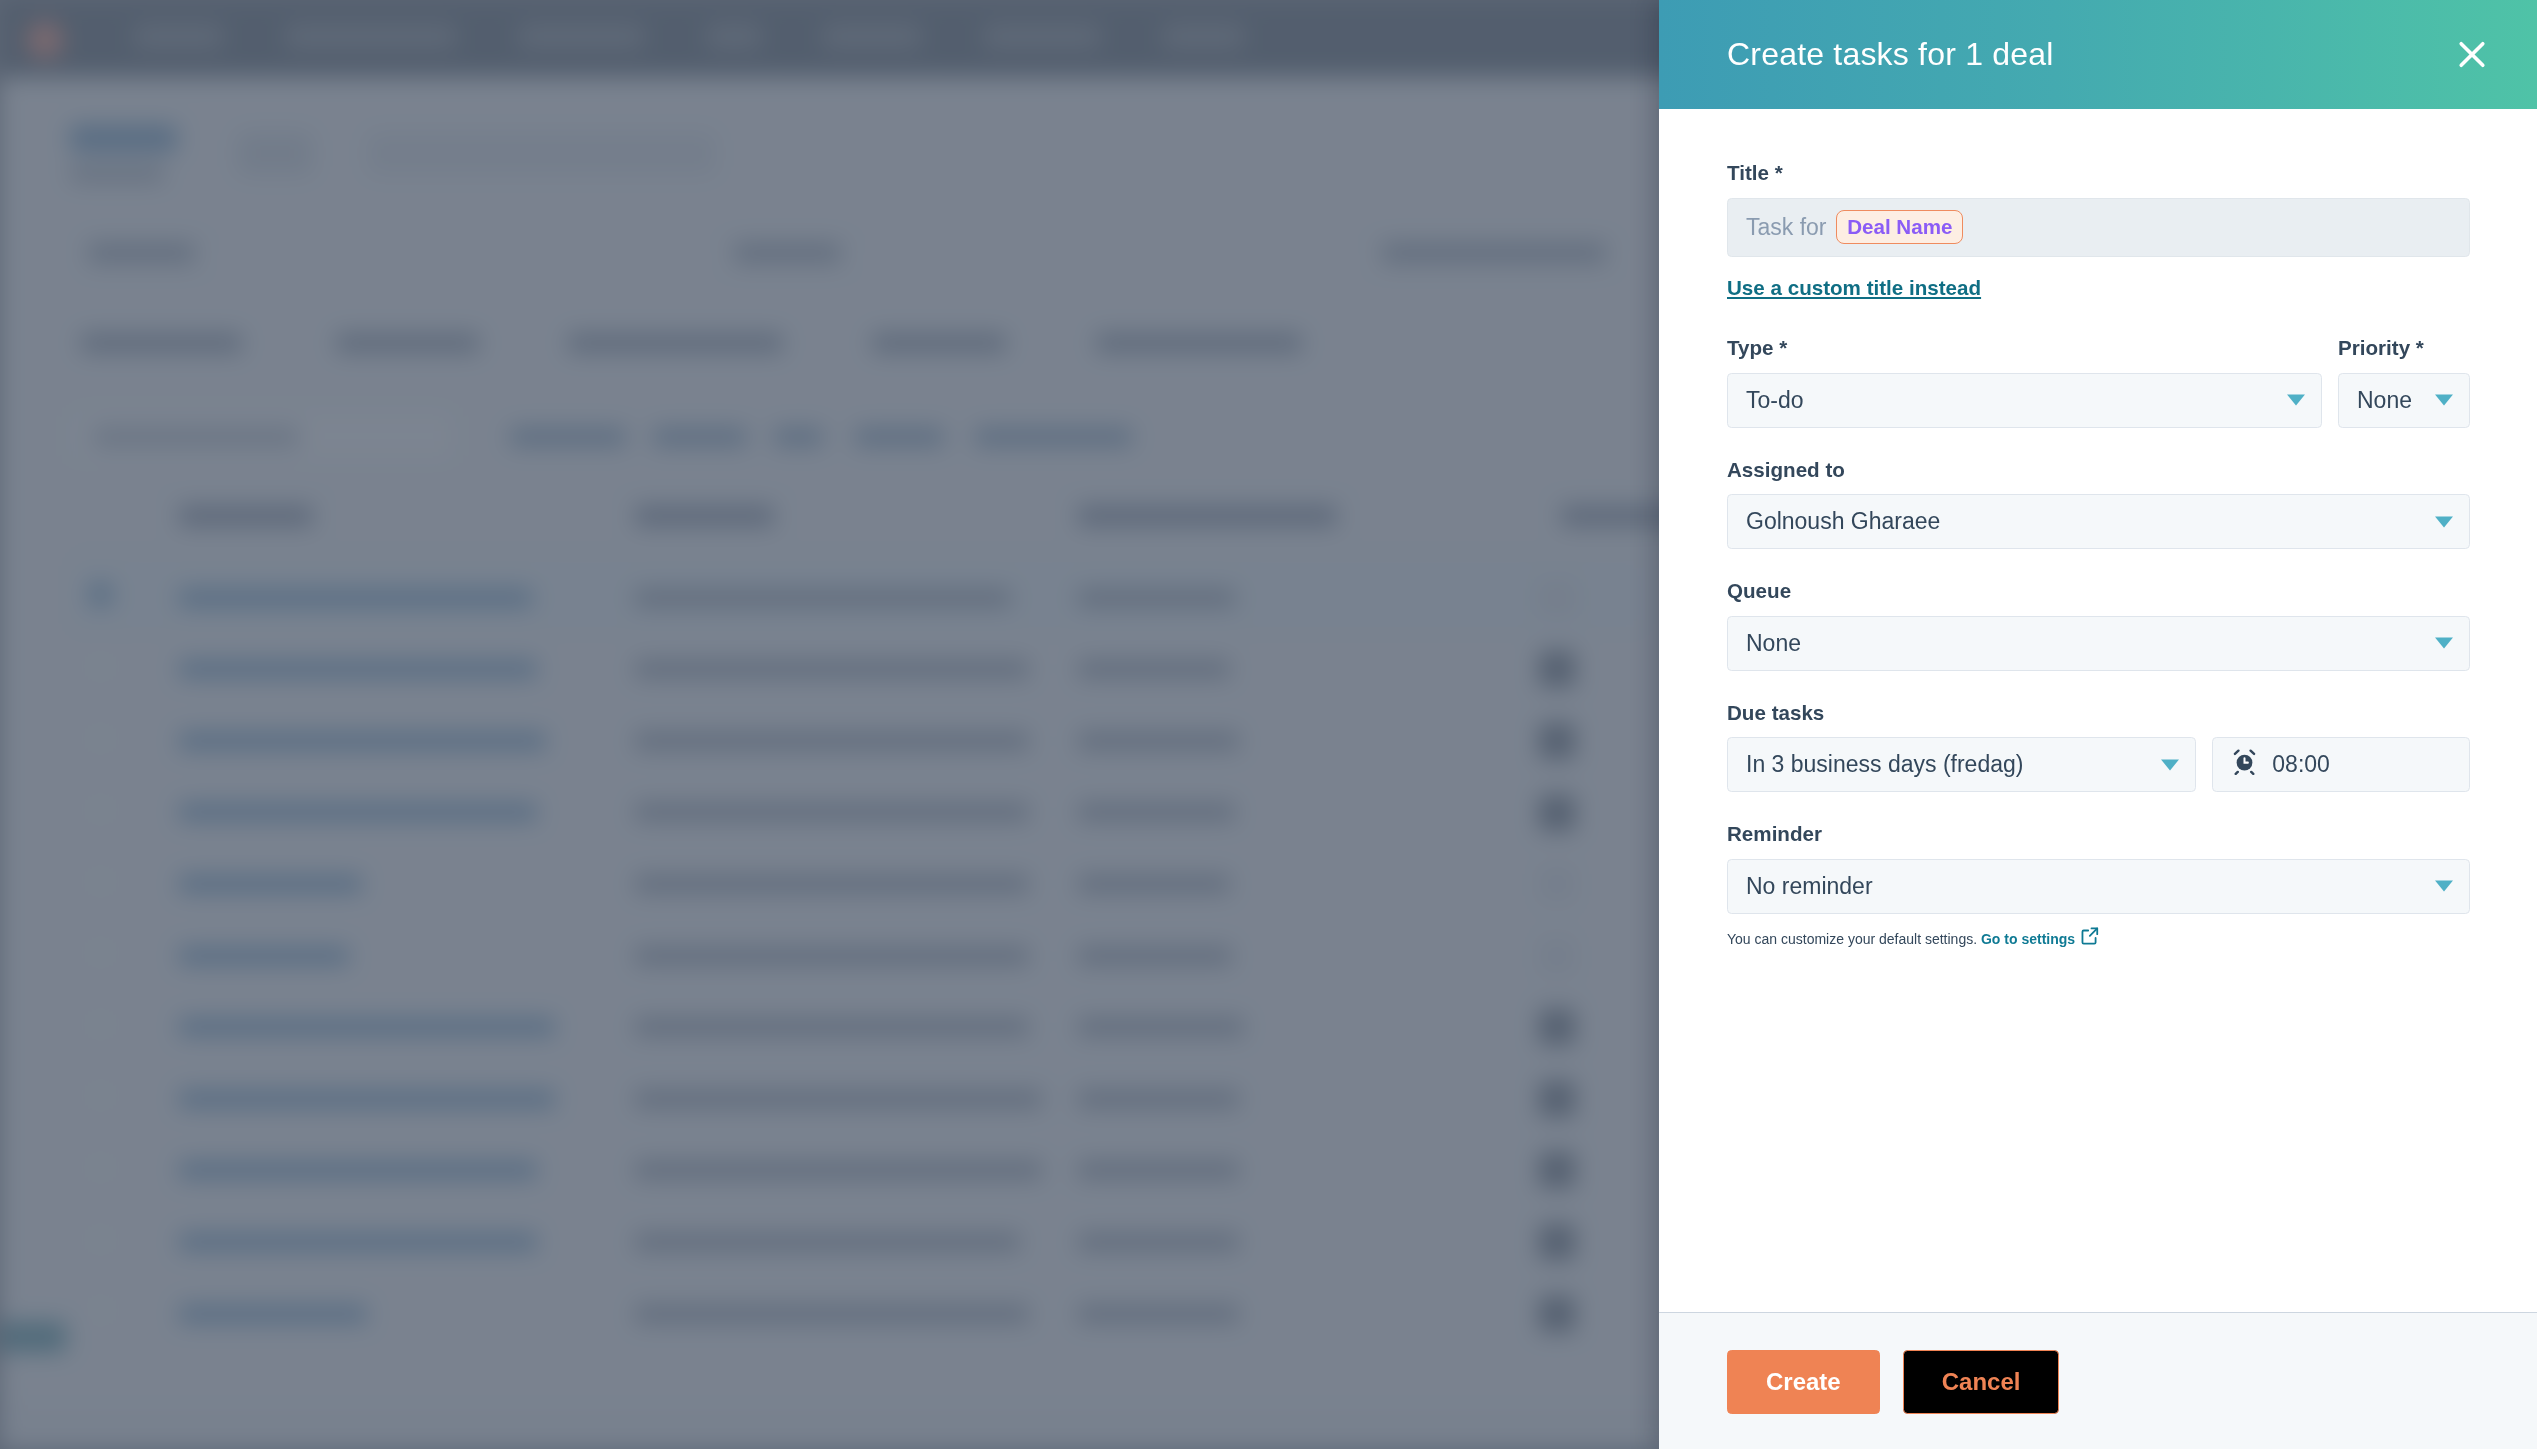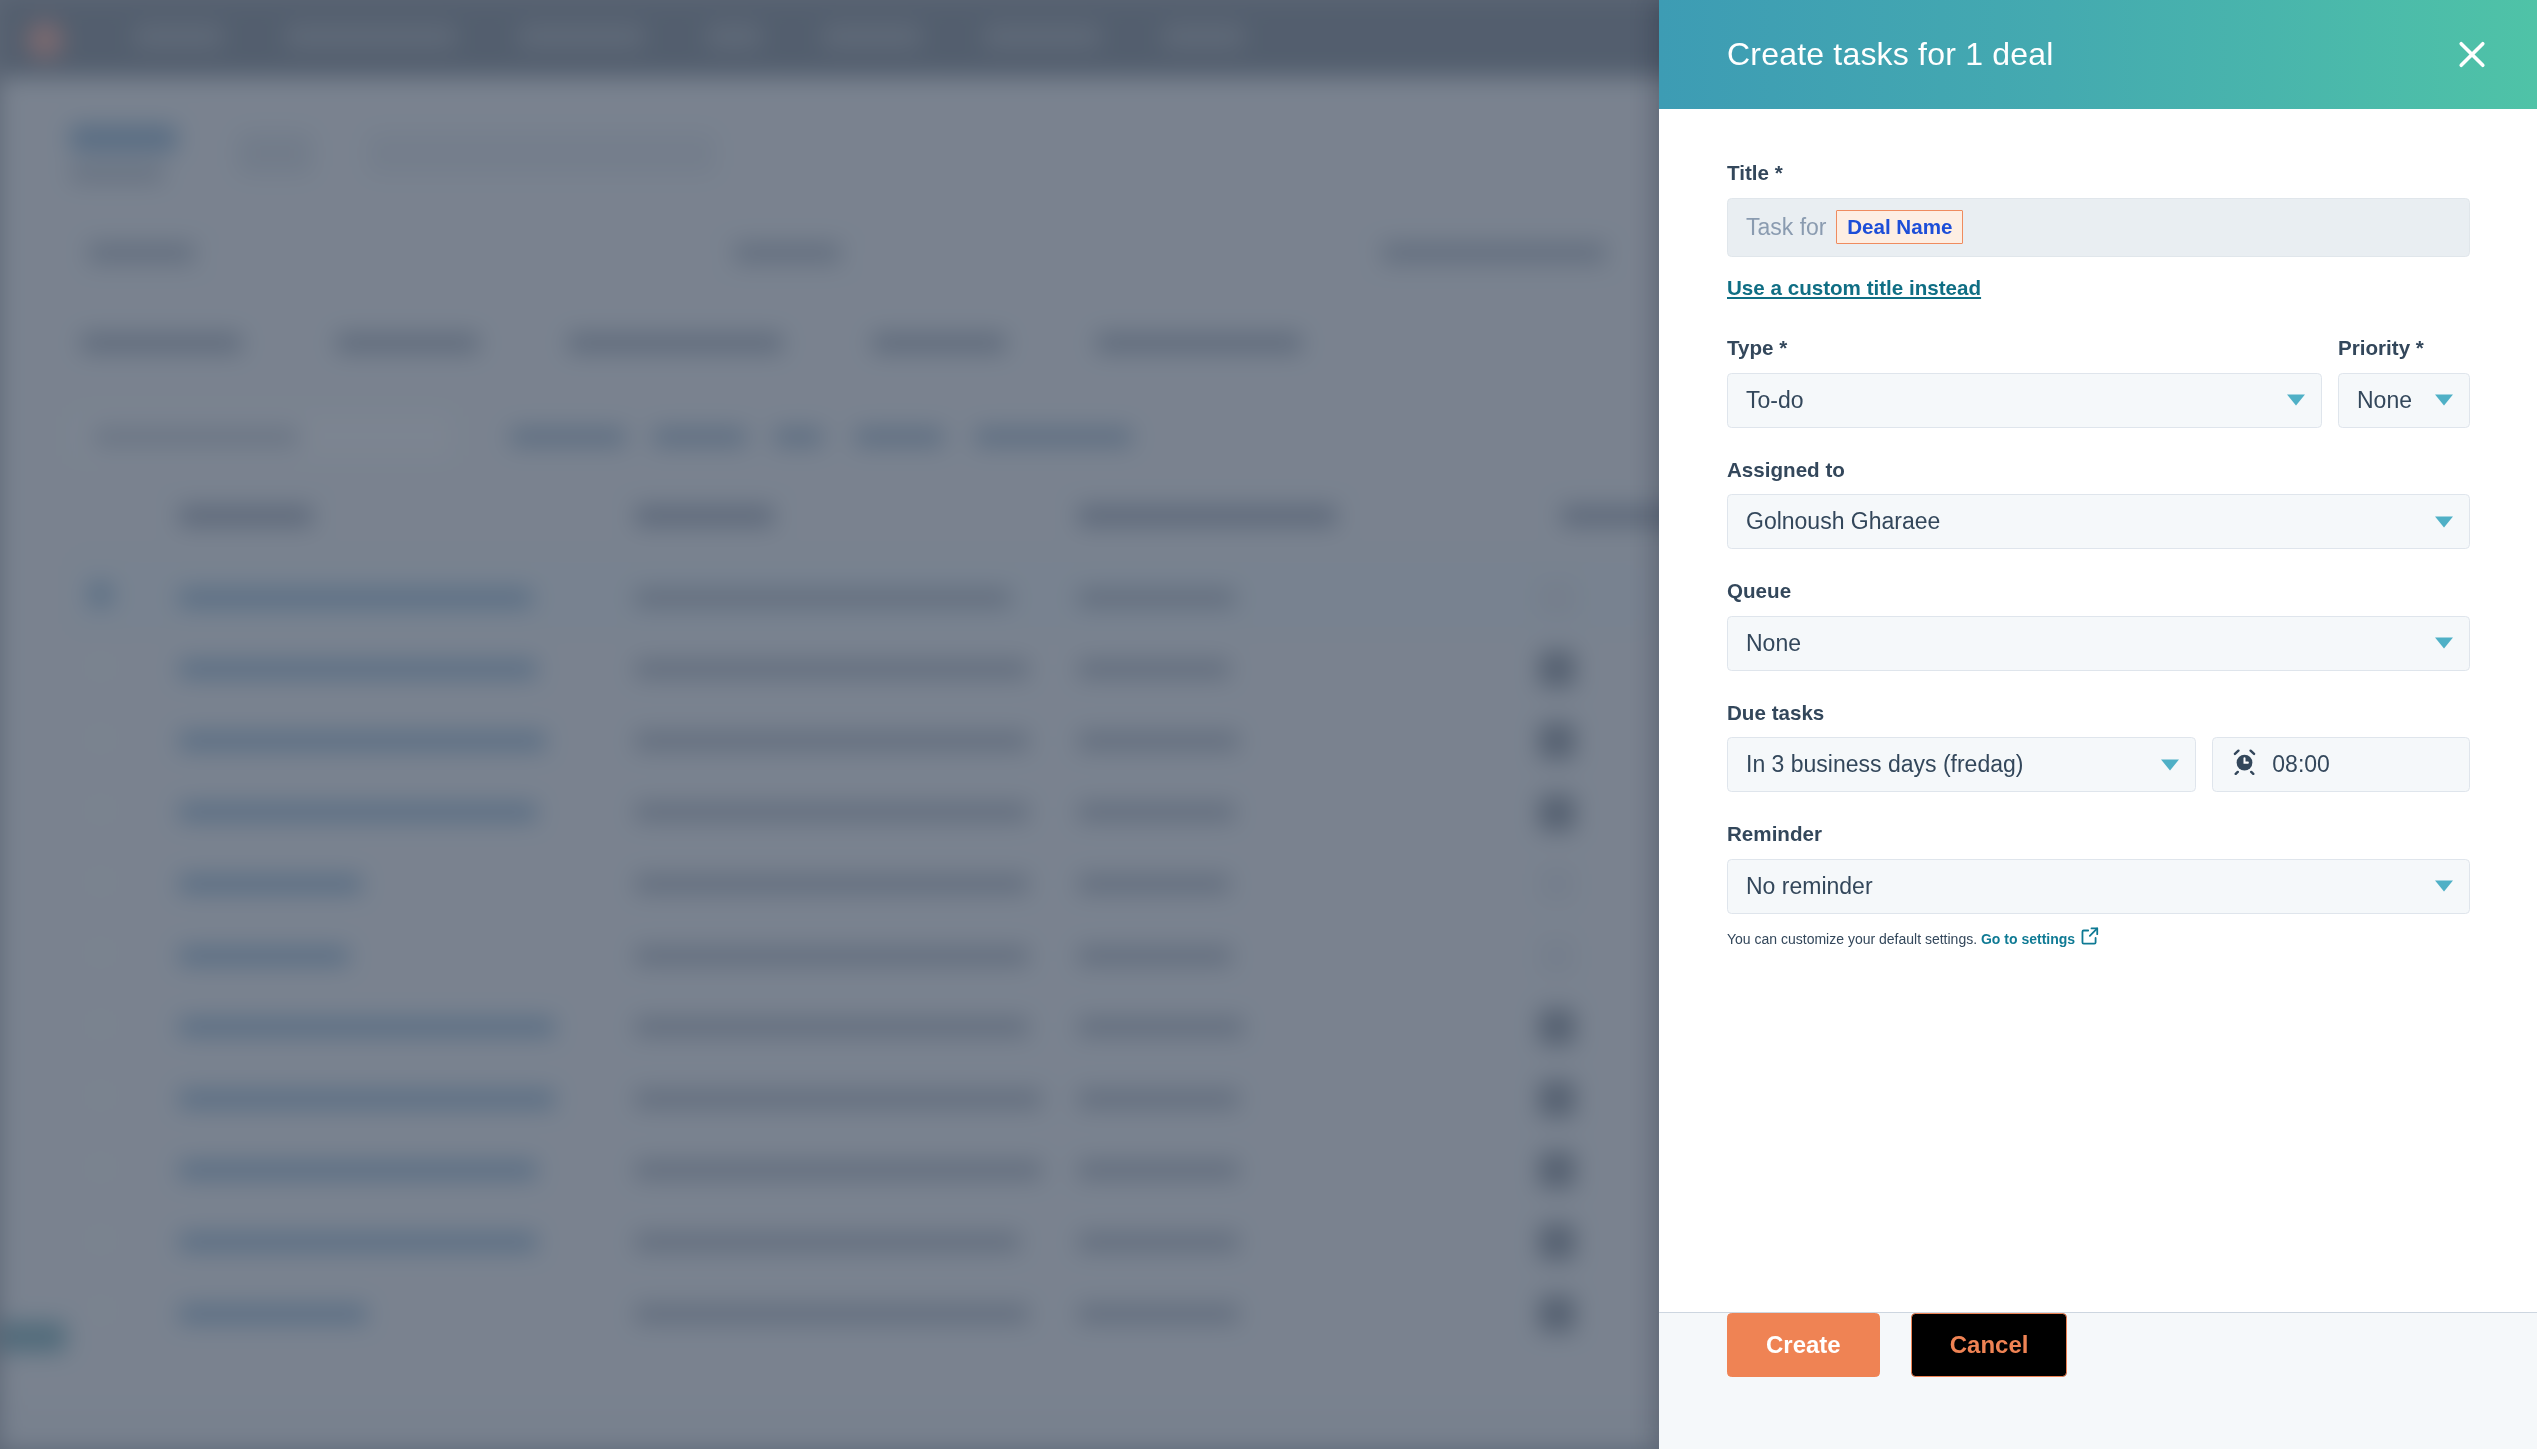--- a/index.html
+++ b/index.html
@@ -175,25 +175,25 @@
     cursor: text;
   }
   .title-prefix {
     font-size: 23px;
     color: #8a9bb0;
   }
   .token {
     margin-left: 9.8px;
     background: #fdeee3;
     border: 1.8px solid #ef8b5f;
-    border-radius: 1px;
+    border-radius: 8px;
     padding: 3.6px 9.8px;
     font-size: 20.6px;
     font-weight: bold;
-    color: #1d4ed8;
+    color: #8b5cf6;
     line-height: 1.25;
   }
 
   .custom-title-link {
     display: inline-block;
     margin-top: 19.7px;
     font-size: 20.6px;
     font-weight: bold;
     color: #0f6e84;
     text-decoration: underline;
@@ -261,23 +261,23 @@
     font-weight: bold;
     text-decoration: none;
     cursor: pointer;
   }
   .ext-icon { display: inline-block; vertical-align: -1.8px; margin-left: 4.5px; }
 
   .modal-footer {
     flex: 0 0 138px;
     border-top: 1.8px solid #cdd6e0;
     background: #f5f8fa;
-    display: flex; 
+    display: flex; align-items: center;
     padding-left: 68px;
-    gap: 31px;
+    gap: 23px;
   }
   .btn {
     height: 64px;
     border-radius: 4.5px;
     font-size: 24px;
     font-weight: bold;
     display: flex; align-items: center; justify-content: center;
     padding: 0 38px;
     cursor: pointer;
     border: 1.8px solid transparent;

